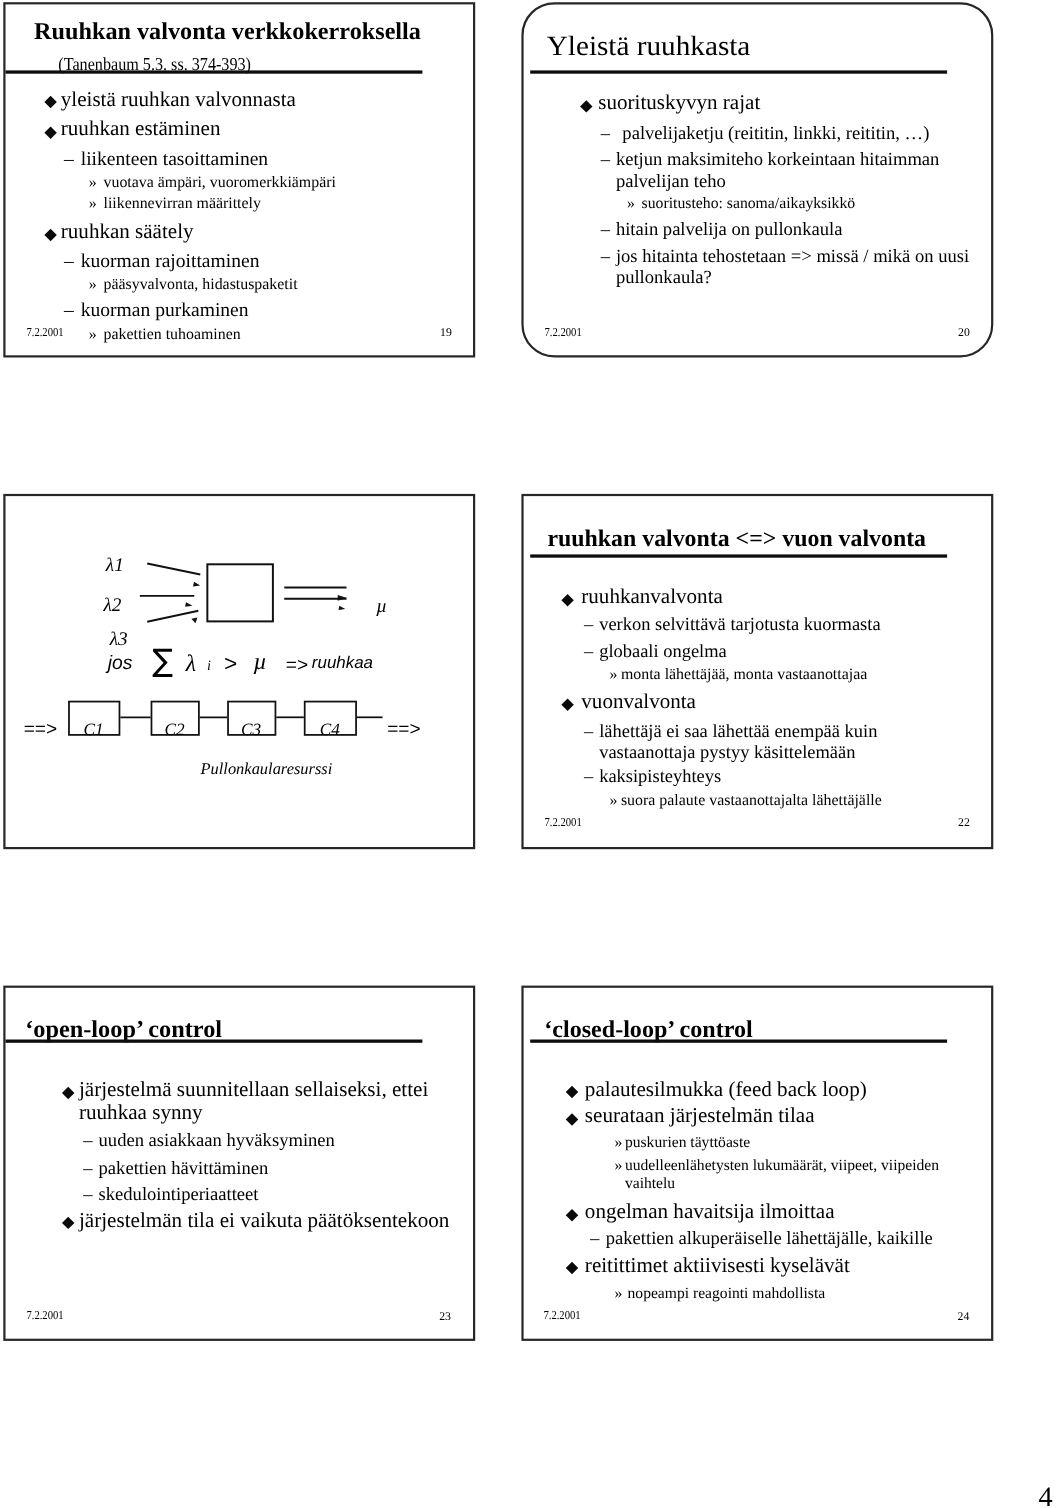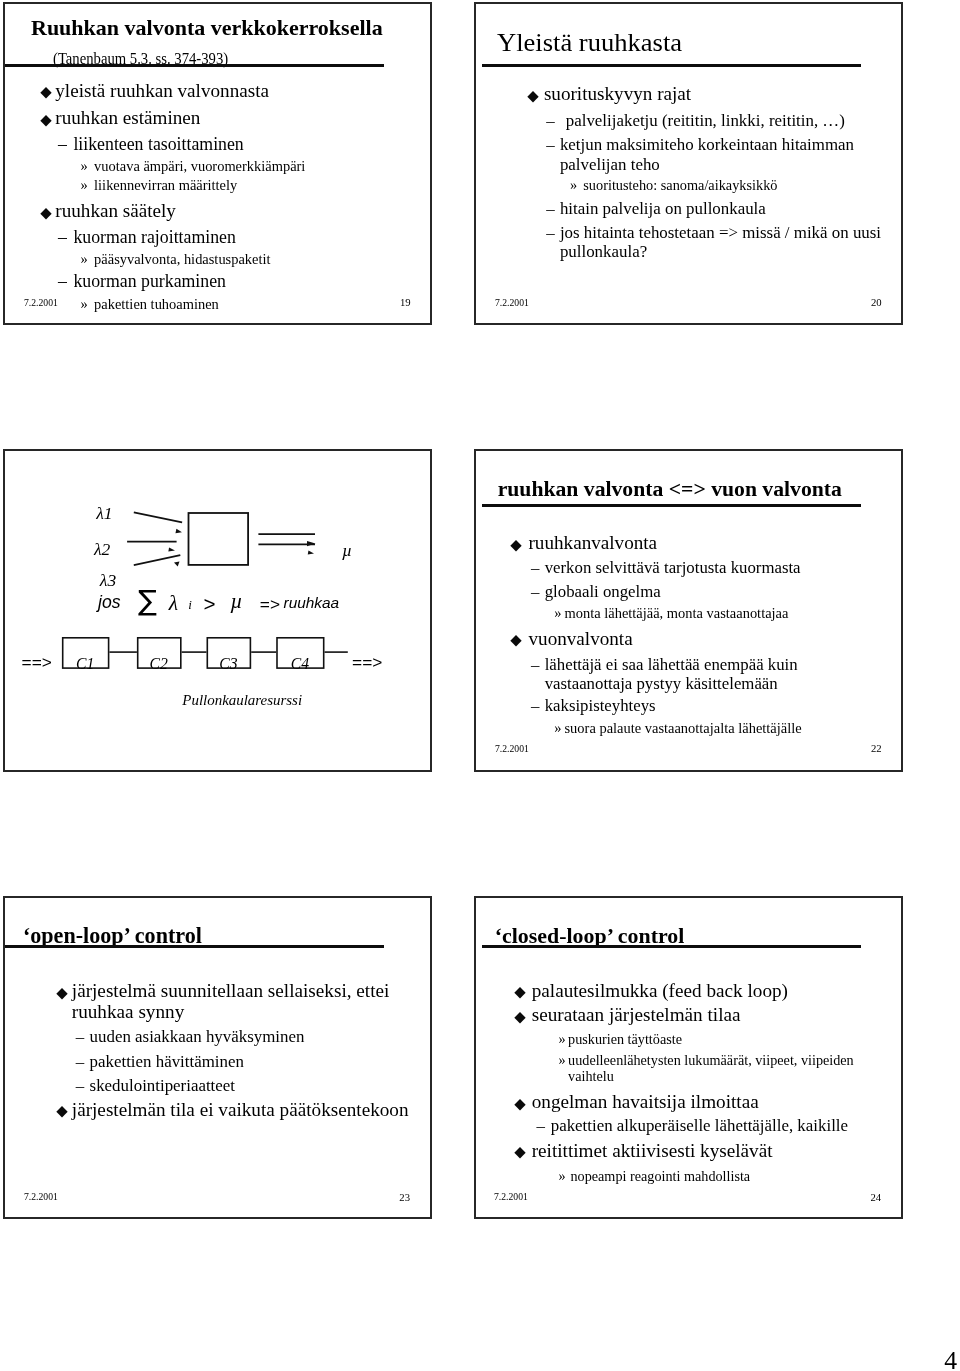--- a/index.html
+++ b/index.html
@@ -47,21 +47,21 @@
   <div class="abs" style="left:76.1px;top:254.82px;font-size:14.45px;">»</div>
   <div class="abs" style="left:89.6px;top:254.82px;font-size:14.45px;">pääsyvalvonta, hidastuspaketit</div>
   <div class="abs" style="left:53.6px;top:277.39px;font-size:17.8px;">–</div>
   <div class="abs" style="left:68.9px;top:277.39px;font-size:17.8px;">kuorman purkaminen</div>
   <div class="abs" style="left:76.1px;top:299.72px;font-size:14.45px;">»</div>
   <div class="abs" style="left:89.6px;top:299.72px;font-size:14.45px;">pakettien tuhoaminen</div>
   <div class="abs date" style="left:19.7px;top:297.99px;">7.2.2001</div>
   <div class="abs snum" style="left:395.5px;top:298.29px;">19</div>
 </div>
 
-<div class="slide" style="left:473.6px;top:2px;width:429.3px;height:322.9px;">
+<div class="slide" style="left:473.6px;top:2px;width:429.3px;height:322.9px;border-radius:30px;">
   <div class="abs xw" style="left:21.7px;top:37.73px;font-size:25.4px;">Yleistä ruuhkasta</div>
   <div class="rule" style="left:6.4px;top:60px;width:379px;height:2.6px;"></div>
   <div class="dmd" style="left:57.6px;top:92.5px;"></div>
   <div class="abs" style="left:68.3px;top:90.14px;font-size:19.15px;">suorituskyvyn rajat</div>
   <div class="abs" style="left:70.6px;top:116.8px;font-size:16.9px;">–</div>
   <div class="abs" style="left:90.2px;top:116.8px;font-size:16.9px;">palvelijaketju (reititin, linkki, reititin, …)</div>
   <div class="abs" style="left:70.6px;top:140.9px;font-size:16.9px;">–</div>
   <div class="abs" style="left:84.3px;top:140.9px;font-size:16.9px;">ketjun maksimiteho korkeintaan hitaimman</div>
   <div class="abs" style="left:84.3px;top:160.5px;font-size:16.9px;">palvelijan teho</div>
   <div class="abs" style="left:94.4px;top:181.17px;font-size:14.3px;">»</div>

